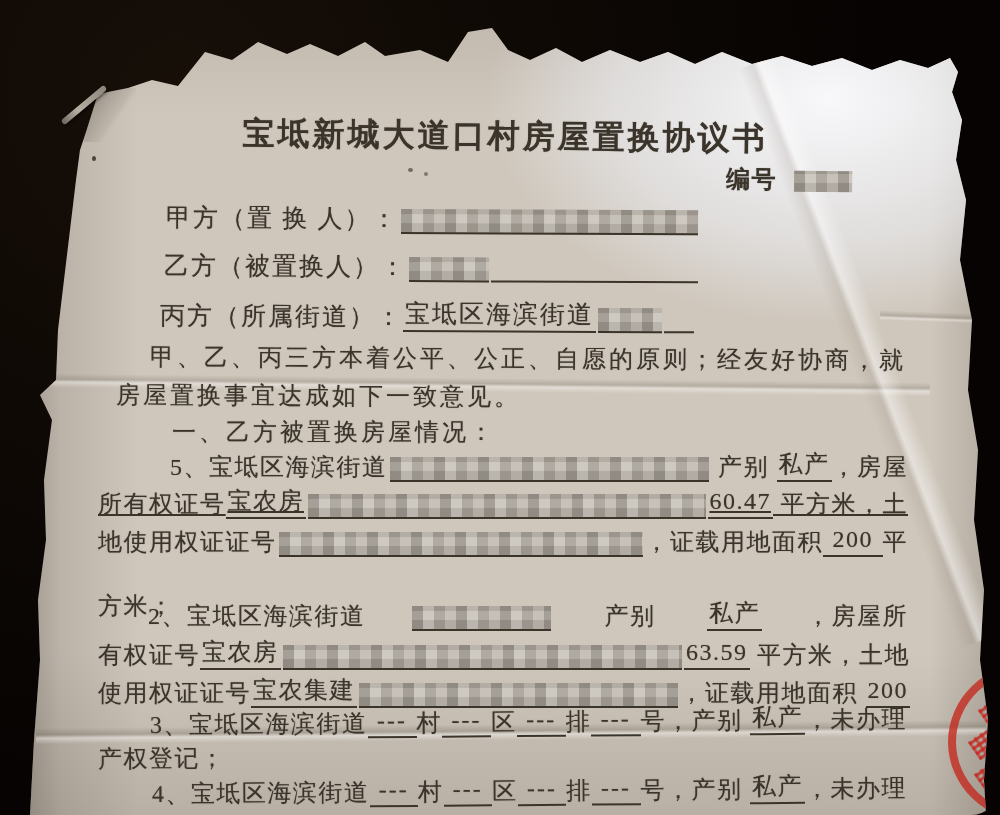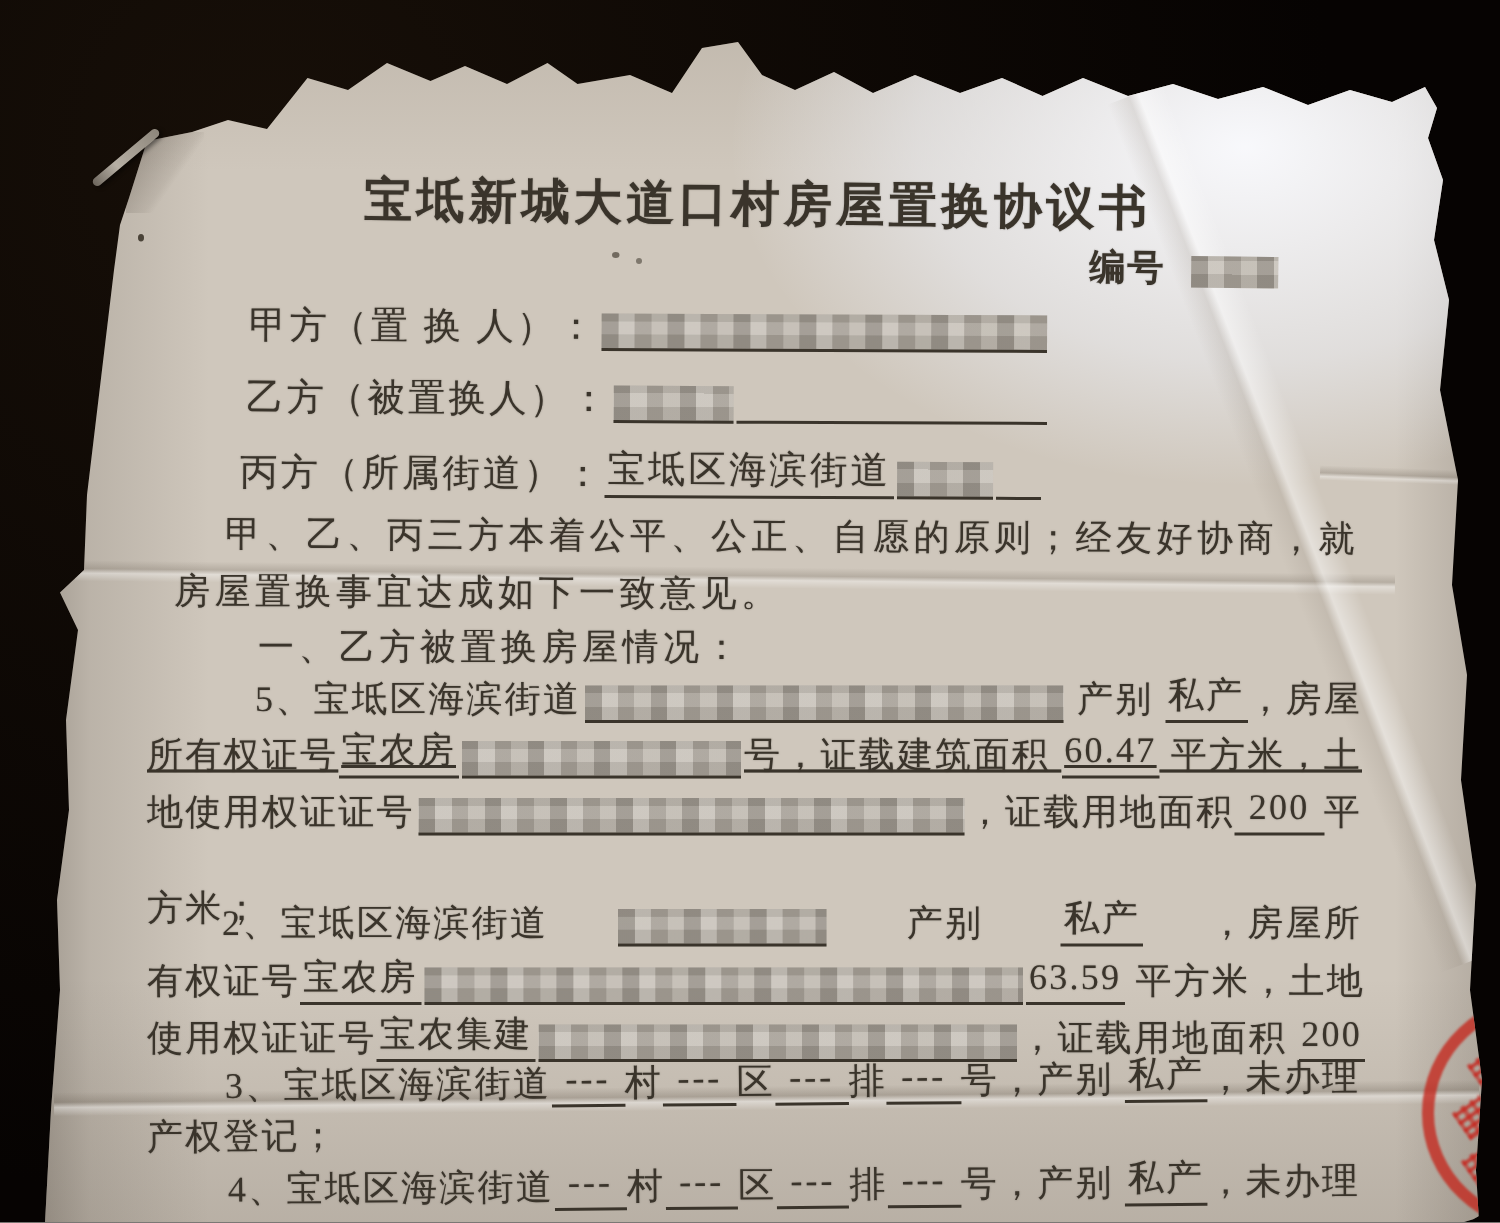--- a/index.html
+++ b/index.html
@@ -111,21 +111,21 @@
     <div class="row party-row t2" style="left:166px;top:202px;width:534px;"><span class="sg-t">甲方（置 换 人）：</span><span class="sg-m sg-l" style="width: 260px; flex: 1 1 260px;"></span></div>
     <div class="row party-row t2" style="left:164px;top:250px;width:534px;"><span class="sg-t">乙方（被置换人）：</span><span class="sg-m sg-l" style="width: 80px;"></span><span class="sg-b" style="width: 190px; flex: 1 1 190px;"></span></div>
     <div class="row party-row t2" style="left:160px;top:297px;width:534px;"><span class="sg-t">丙方（所属街道）：</span><span class="sg-u">宝坻区海滨街道</span><span class="sg-m sg-l" style="width: 64px;"></span><span class="sg-b" style="width: 30px; flex: 1 1 30px;"></span></div>
 
     <div class="row sp-wide t2" style="left:150px;top:342px;">甲、乙、丙三方本着公平、公正、自愿的原则；经友好协商，就</div>
     <div class="row sp-wide t2" style="left:116px;top:380px;">房屋置换事宜达成如下一致意见。</div>
 
     <div class="row sp-wide" style="left:172px;top:417px;">一、乙方被置换房屋情况：</div>
 
     <div class="row" style="left:170px;top:449px;width:738px;"><span class="sg-t">5、宝坻区海滨街道</span><span class="sg-m sg-l" style="width: 250px; flex: 1 1 250px;"></span><span class="sg-t"> 产别 </span><span class="sg-u">私产</span><span class="sg-t">，房屋</span></div>
-    <div class="row" style="left:98px;top:486px;width:810px;text-decoration:underline;"><span class="sg-t">所有权证号</span><span class="sg-u">宝农房</span><span class="sg-m sg-l" style="width: 230px; flex: 1 1 230px;"></span><span class="sg-t">号，证载建筑面积 </span><span class="sg-u">60.47</span><span class="sg-t"> 平方米，土</span></div>
+    <div class="row" style="left:98px;top:486px;width:810px;text-decoration:underline;"><span class="sg-t">所有权证号</span><span class="sg-u">宝农房</span><span class="sg-m sg-l" style="width: 230px; flex: 1 1 230px;"></span><span class="sg-u">60.47</span><span class="sg-t"> 平方米，土</span></div>
     <div class="row" style="left:98px;top:524px;width:810px;"><span class="sg-t">地使用权证证号</span><span class="sg-m sg-l" style="width: 250px; flex: 1 1 250px;"></span><span class="sg-t">，证载用地面积</span><span class="sg-u"> 200 </span><span class="sg-t">平</span></div>
     <div class="row" style="left:98px;top:591px;"><span class="sg-t">方米；</span></div>
 
     <div class="row" style="left:148px;top:598px;width:760px;gap:44px;"><span class="sg-t">2、宝坻区海滨街道</span><span class="sg-m sg-l" style="width: 220px; flex: 1 1 220px;"></span><span class="sg-t"> 产别 </span><span class="sg-u">私产</span><span class="sg-t">，房屋所</span></div>
     <div class="row" style="left:98px;top:637px;width:812px;"><span class="sg-t">有权证号</span><span class="sg-u">宝农房</span><span class="sg-m sg-l" style="width: 210px; flex: 1 1 210px;"></span><span class="sg-u">63.59</span><span class="sg-t"> 平方米，土地</span></div>
     <div class="row" style="left:98px;top:675px;width:812px;"><span class="sg-t">使用权证证号</span><span class="sg-u">宝农集建</span><span class="sg-m sg-l" style="width: 150px; flex: 1 1 150px;"></span><span class="sg-t">，证载用地面积 </span><span class="sg-u">200</span></div>
 
     <div class="row t3" style="left:150px;top:707px;width:757px;"><span class="sg-t">3、宝坻区海滨街道</span><span class="sg-u sg-d" style="width: 52px; flex: 1 1 52px;">---</span><span class="sg-t">村</span><span class="sg-u sg-d" style="width: 52px; flex: 1 1 52px;">---</span><span class="sg-t">区</span><span class="sg-u sg-d" style="width: 52px; flex: 1 1 52px;">---</span><span class="sg-t">排</span><span class="sg-u sg-d" style="width: 52px; flex: 1 1 52px;">---</span><span class="sg-t">号，产别 </span><span class="sg-u">私产</span><span class="sg-t">，未办理</span></div>
     <div class="row t3" style="left:98px;top:744px;"><span class="sg-t">产权登记；</span></div>
 

